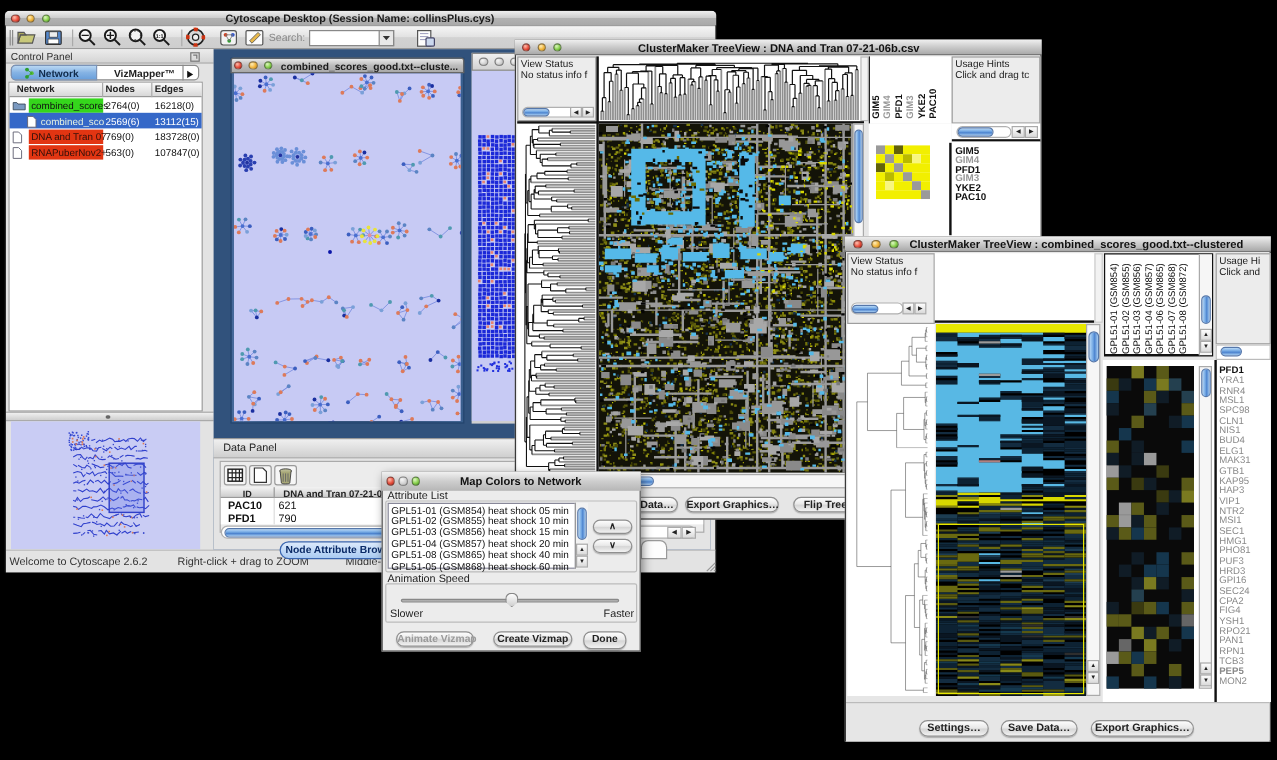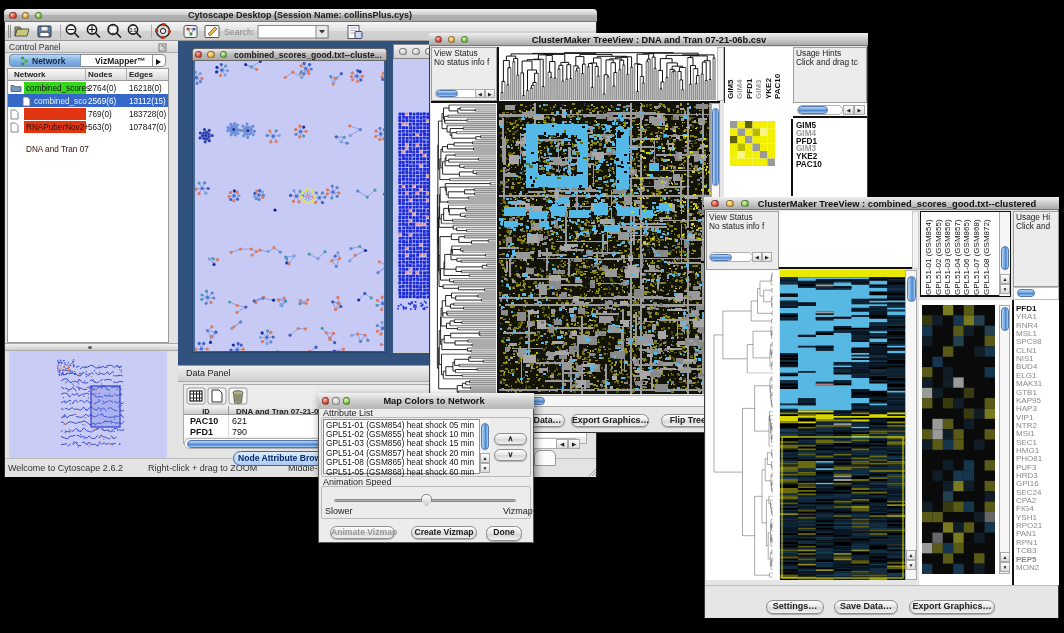--- a/index.html
+++ b/index.html
@@ -107,21 +107,21 @@
 <svg style="left:22px;top:95.5px" width="9" height="11" viewBox="0 0 9 11">
     <path d="M1 10V1h4.5L8 3.5V10z" fill="#fff" stroke="#667" stroke-width=".8"></path>
   </svg>
 <div style="position:absolute;left:34px;top:97px;font-size:8.2px;color:#e6f2e0;font-weight:normal;white-space:nowrap;line-height:1.1;">combined_sco</div>
 <div style="position:absolute;left:88px;top:97px;font-size:8.2px;color:#fff;font-weight:normal;white-space:nowrap;line-height:1.1;">2569(6)</div>
 <div style="position:absolute;left:129px;top:97px;font-size:8.2px;color:#fff;font-weight:normal;white-space:nowrap;line-height:1.1;">13112(15)</div>
 <svg style="left:10px;top:108.5px" width="9" height="11" viewBox="0 0 9 11">
     <path d="M1 10V1h4.5L8 3.5V10z" fill="#fff" stroke="#667" stroke-width=".8"></path>
   </svg>
 <div class="" style="left:24px;top:107.5px;width:62px;height:12.5px;background:#e23512"></div>
-<div style="position:absolute;left:26px;top:110px;font-size:8.2px;color:#31100a;font-weight:normal;white-space:nowrap;line-height:1.1;margin-top:35px;">DNA and Tran 07</div>
+<div style="position:absolute;left:26px;top:110px;font-size:8.2px;color:#31100a;font-weight:normal;white-space:nowrap;line-height:1.1;">DNA and Tran 07</div>
 <div style="position:absolute;left:88px;top:110px;font-size:8.2px;color:#111;font-weight:normal;white-space:nowrap;line-height:1.1;">769(0)</div>
 <div style="position:absolute;left:129px;top:110px;font-size:8.2px;color:#111;font-weight:normal;white-space:nowrap;line-height:1.1;">183728(0)</div>
 <svg style="left:10px;top:121.5px" width="9" height="11" viewBox="0 0 9 11">
     <path d="M1 10V1h4.5L8 3.5V10z" fill="#fff" stroke="#667" stroke-width=".8"></path>
   </svg>
 <div class="" style="left:24px;top:120.5px;width:62px;height:12.5px;background:#e23512"></div>
 <div style="position:absolute;left:26px;top:123px;font-size:8.2px;color:#31100a;font-weight:normal;white-space:nowrap;line-height:1.1;">RNAPuberNov2+</div>
 <div style="position:absolute;left:88px;top:123px;font-size:8.2px;color:#111;font-weight:normal;white-space:nowrap;line-height:1.1;">563(0)</div>
 <div style="position:absolute;left:129px;top:123px;font-size:8.2px;color:#111;font-weight:normal;white-space:nowrap;line-height:1.1;">107847(0)</div>
 <div class="" style="left:5px;top:343px;width:173px;height:8px;background:linear-gradient(#f0f0f0,#cfcfcf);border-top:1px solid #aaa;border-bottom:1px solid #aaa"></div>
@@ -1588,18 +1588,18 @@
 <div style="position:absolute;left:480.5px;top:423px;width:8px;height:27px;border-radius:4.0px;border:.5px solid #5577aa;box-sizing:border-box;background:linear-gradient(90deg,#b7d8f6,#74a9e4 40%,#4d84cf 60%,#a8cef2)"></div>
 <div style="position:absolute;left:480px;top:453px;width:10px;height:10px;background:linear-gradient(#fefefe,#dadada);border:1px solid #aaa;box-sizing:border-box;text-align:center;color:#222;font-size:5px;line-height:9px">▲</div>
 <div style="position:absolute;left:480px;top:463px;width:10px;height:10px;background:linear-gradient(#fefefe,#dadada);border:1px solid #aaa;box-sizing:border-box;text-align:center;color:#222;font-size:5px;line-height:9px">▼</div>
 <div style="position:absolute;left:494px;top:433px;width:33px;height:12px;border-radius:6.0px;border:1px solid #8f8f8f;box-sizing:border-box;background:linear-gradient(#fdfdfd,#e9e9e9 45%,#d6d6d6 55%,#f2f2f2);box-shadow:0 1px 1px rgba(0,0,0,.25);text-align:center;white-space:nowrap;font-size:8px;font-weight:bold;color:#222;line-height:9.5px;">∧</div>
 <div style="position:absolute;left:494px;top:449px;width:33px;height:12px;border-radius:6.0px;border:1px solid #8f8f8f;box-sizing:border-box;background:linear-gradient(#fdfdfd,#e9e9e9 45%,#d6d6d6 55%,#f2f2f2);box-shadow:0 1px 1px rgba(0,0,0,.25);text-align:center;white-space:nowrap;font-size:8px;font-weight:bold;color:#222;line-height:9.5px;">∨</div>
 <div style="position:absolute;left:323px;top:478px;font-size:9px;color:#222;font-weight:normal;white-space:nowrap;line-height:1.1;">Animation Speed</div>
 <div class="" style="left:321px;top:486px;width:210px;height:33px;border:1px solid #bbb;border-radius:2px"></div>
 <div class="" style="left:334px;top:499px;width:182px;height:3px;background:linear-gradient(#999,#ccc);border:1px solid #888;border-radius:2px"></div>
 <div style="left:421px;top:494px;width:11px;height:12px;background:linear-gradient(#fdfdfd,#d0d0d0);border:1px solid #888;border-radius:5px 5px 5px 5px;clip-path:polygon(0 0,100% 0,100% 60%,50% 100%,0 60%)"></div>
 <div style="position:absolute;left:325px;top:507px;font-size:9px;color:#222;font-weight:normal;white-space:nowrap;line-height:1.1;">Slower</div>
-<div style="position:absolute;left:503px;top:507px;font-size:9px;color:#222;font-weight:normal;white-space:nowrap;line-height:1.1;">Vizmap</div>
+<div style="position:absolute;left:503px;top:507px;font-size:9px;color:#222;font-weight:normal;white-space:nowrap;line-height:1.1;">Faster</div>
 <div style="position:absolute;left:330px;top:526px;width:65px;height:13px;border-radius:6.5px;border:1px solid #8f8f8f;box-sizing:border-box;background:linear-gradient(#fdfdfd,#e9e9e9 45%,#d6d6d6 55%,#f2f2f2);box-shadow:0 1px 1px rgba(0,0,0,.25);text-align:center;white-space:nowrap;font-size:8.6px;font-weight:bold;color:#9a9a9a;line-height:10.5px;">Animate Vizmap</div>
 <div style="position:absolute;left:411px;top:526px;width:66px;height:13px;border-radius:6.5px;border:1px solid #8f8f8f;box-sizing:border-box;background:linear-gradient(#fdfdfd,#e9e9e9 45%,#d6d6d6 55%,#f2f2f2);box-shadow:0 1px 1px rgba(0,0,0,.25);text-align:center;white-space:nowrap;font-size:8.6px;font-weight:bold;color:#222;line-height:10.5px;">Create Vizmap</div>
 <div style="position:absolute;left:486px;top:526px;width:36px;height:15px;border-radius:6.5px;border:1px solid #8f8f8f;box-sizing:border-box;background:linear-gradient(#fdfdfd,#e9e9e9 45%,#d6d6d6 55%,#f2f2f2);box-shadow:0 1px 1px rgba(0,0,0,.25);text-align:center;white-space:nowrap;font-size:8.6px;font-weight:bold;color:#222;line-height:10.5px;">Done</div>
 <svg style="left:588px;top:468px" width="9" height="9">
     <path d="M8 1 L1 8 M8 4 L4 8 M8 7 L7 8" stroke="#999" stroke-width="1"></path>
   </svg>
 </body></html>

